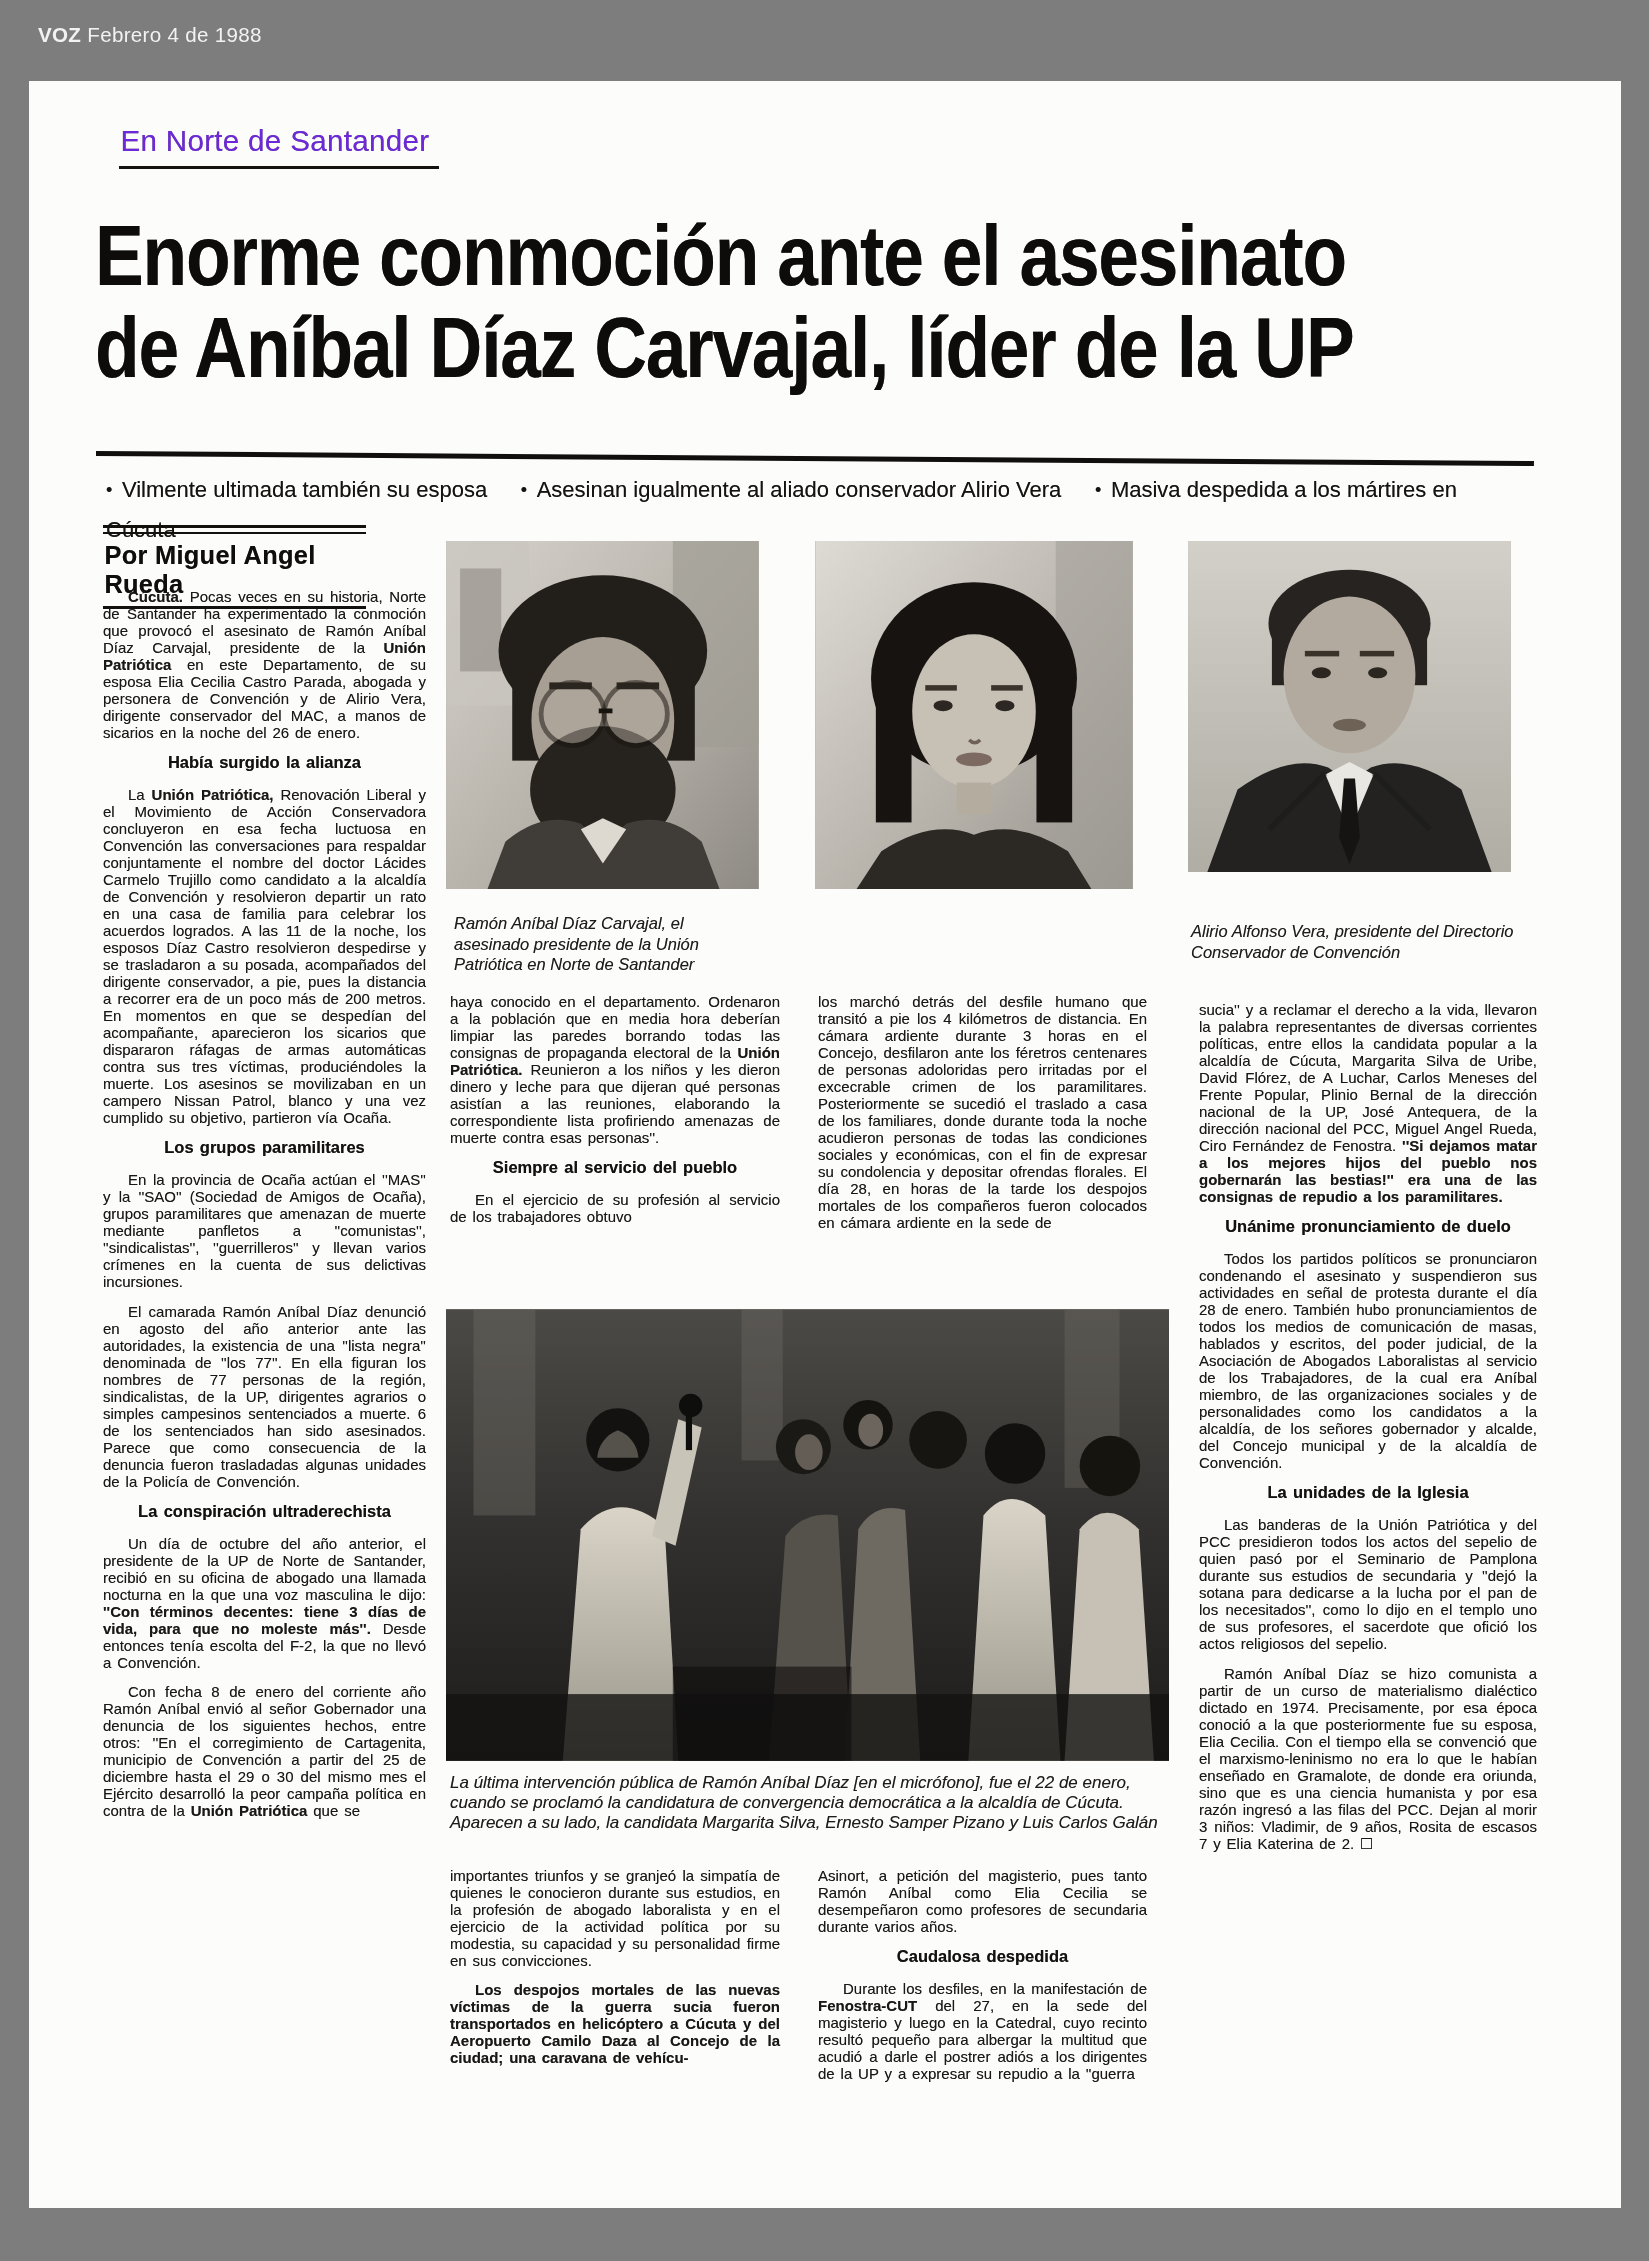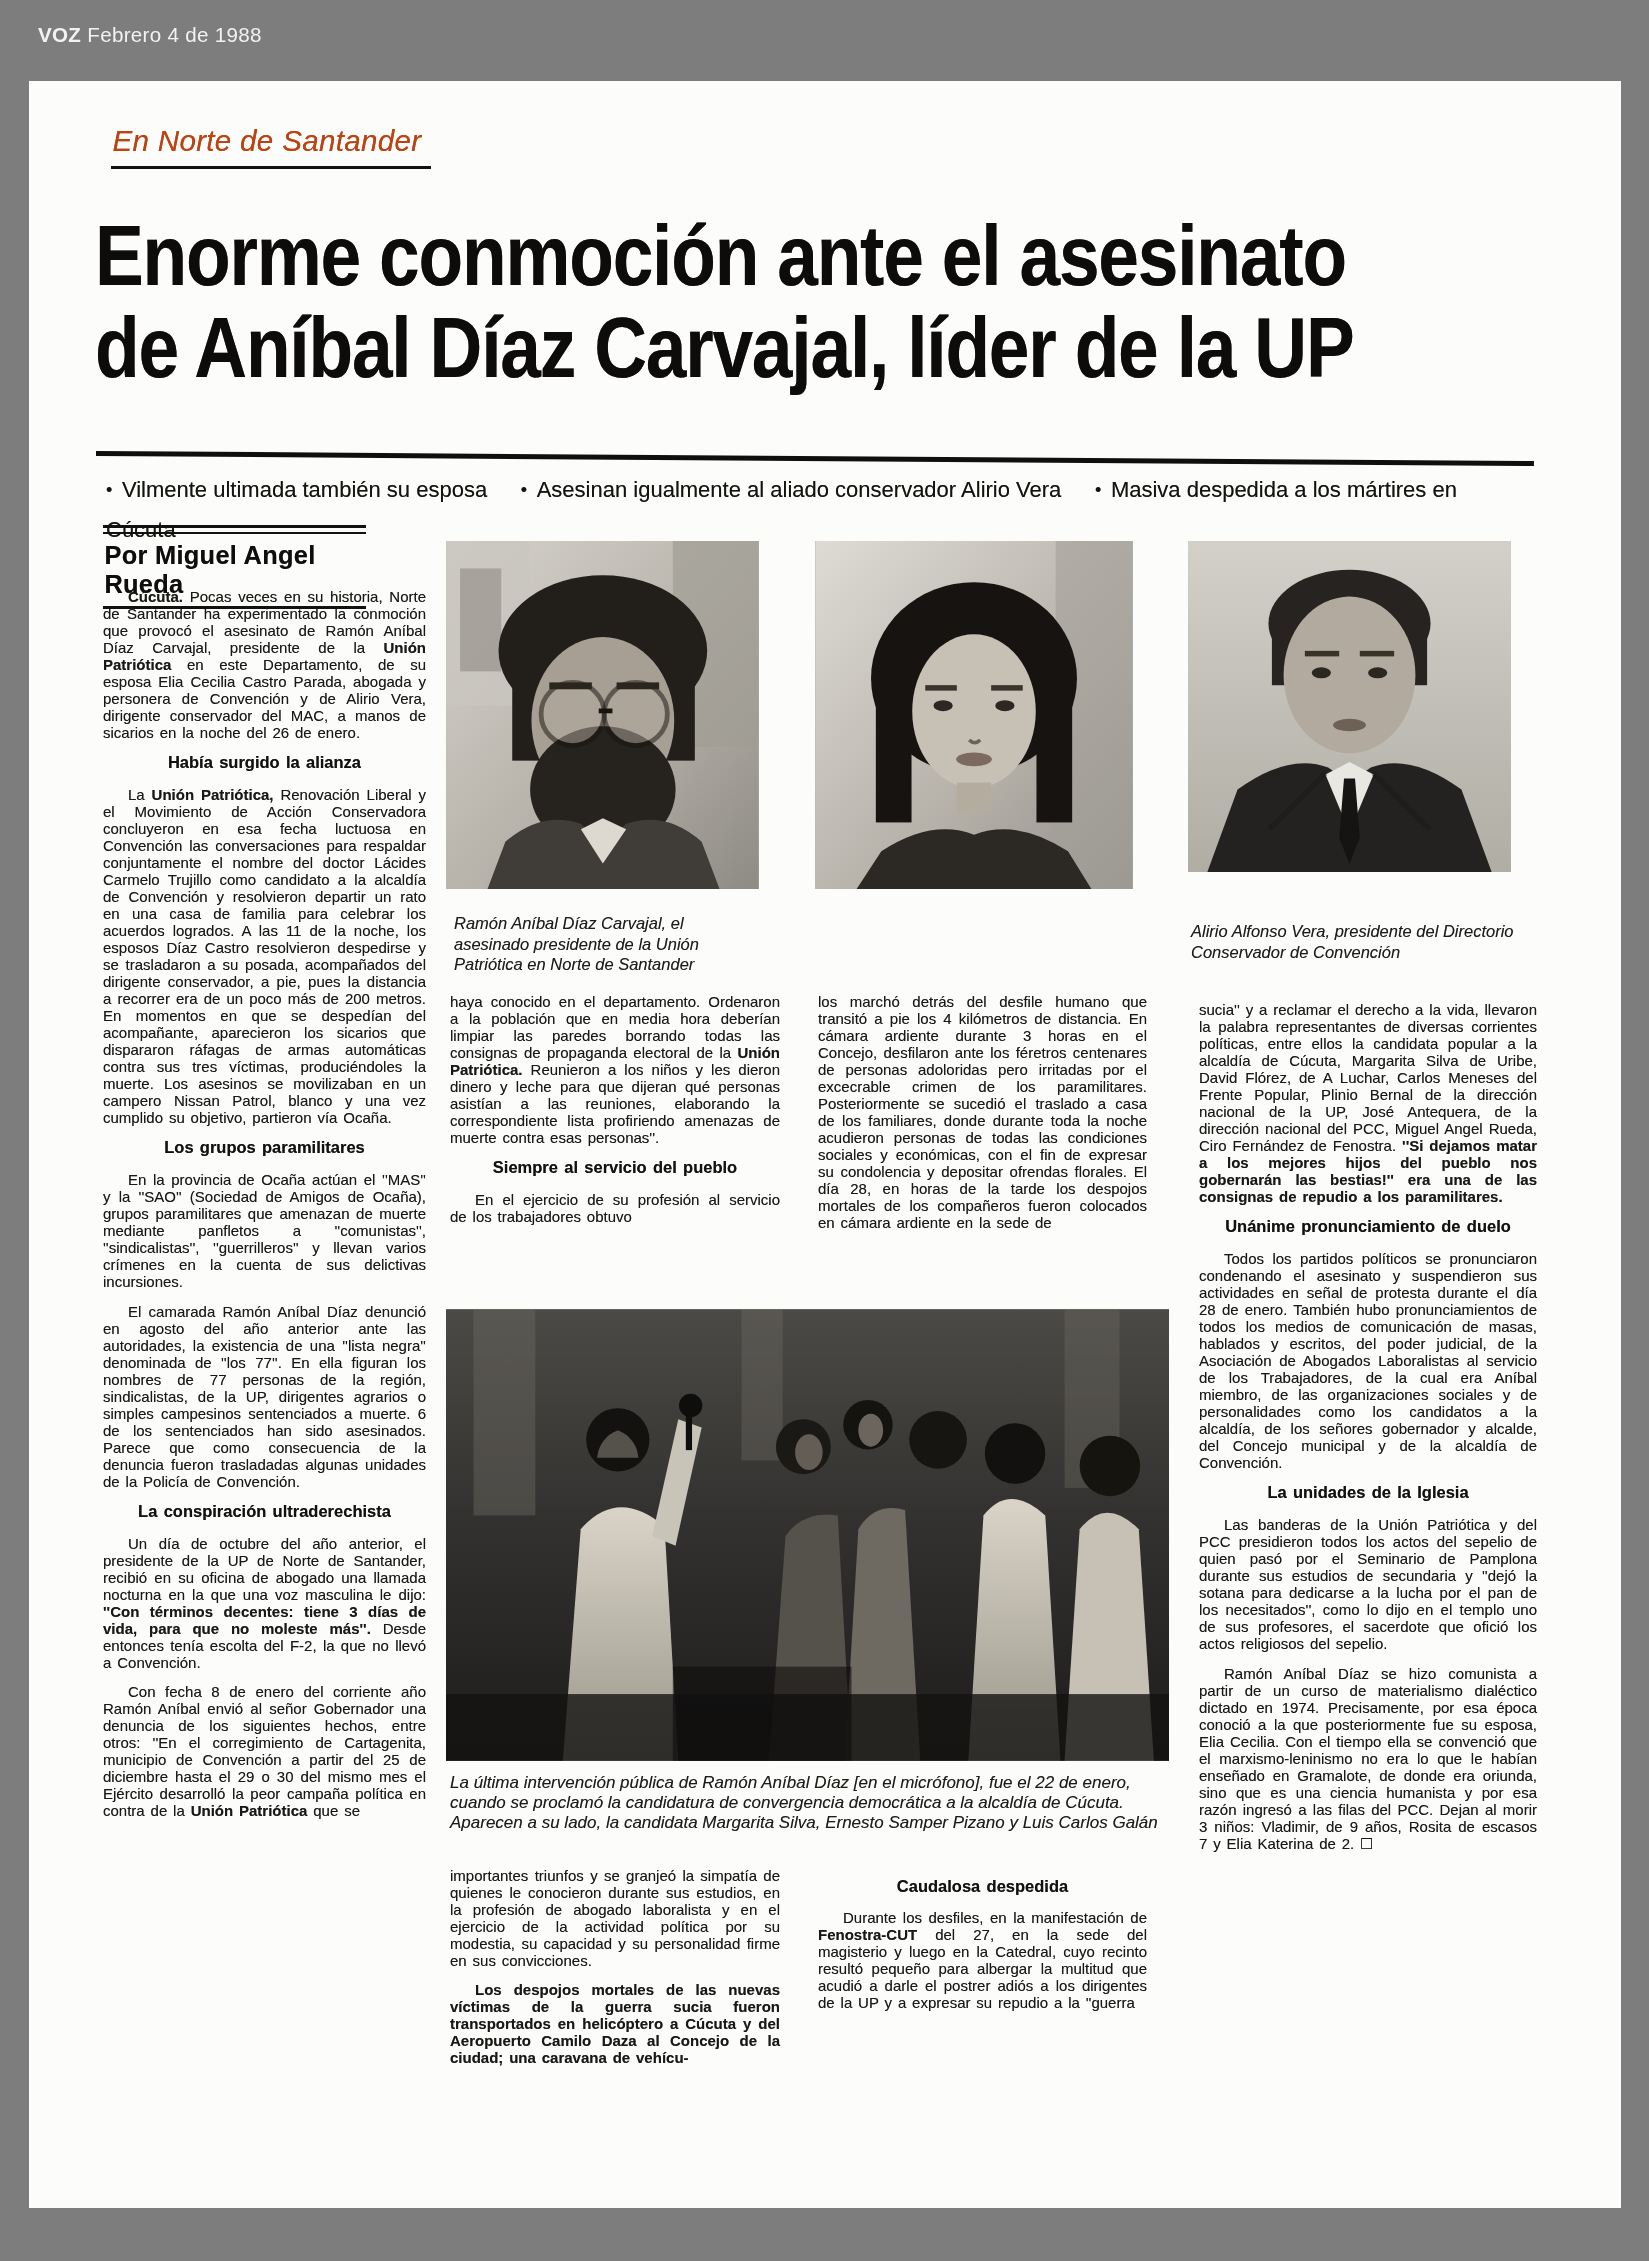--- a/index.html
+++ b/index.html
@@ -1,22 +1,22 @@
 <!DOCTYPE html>
 <html style="font-size:11px"><head>
 <meta charset="utf-8">
 <style>
   html,body{margin:0;padding:0;}
   body{background:#7d7d7d;font-family:"Liberation Sans","DejaVu Sans",sans-serif;}
   .canvas{position:relative;width:1650px;height:2261px;background:#7d7d7d;overflow:hidden;}
   .masthead{position:absolute;left:38px;top:23.4px;color:#f2f2f2;font-size:20.6px;letter-spacing:0.3px;}
   .masthead .brand{font-weight:700;}
   .page{position:absolute;left:29px;top:81px;width:1592px;height:2127px;background:#fcfcfa;color:#181715;}
-  .kicker{position:absolute;left:82px;top:43px;font-size:29.6px;letter-spacing:0.3px;color:#c2410c;
-          border-bottom:3.4px solid #14130f;padding:0 9.6px 8.2px 1.4px;text-shadow:0 0 0.3px rgba(0,0,0,.5);font-style:italic;}
+  .kicker{position:absolute;left:90px;top:43px;font-size:29.6px;letter-spacing:0.3px;color:#6d28d9;
+          border-bottom:3.4px solid #14130f;padding:0 9.6px 8.2px 1.4px;text-shadow:0 0 0.3px rgba(0,0,0,.5);}
   .headline{position:absolute;left:66px;top:129px;margin:0;font-size:85px;line-height:92px;font-weight:700;
             letter-spacing:-1.4px;color:#0d0c0a;transform:scaleX(.86);transform-origin:left top;white-space:nowrap;
             text-shadow:0 0 0.7px rgba(0,0,0,.6);}
   .headline span{display:block;}
   .headline-rule{position:absolute;left:67px;top:370px;width:1438px;height:4.8px;background:#100f0d;
                  transform:rotate(.4deg);transform-origin:left center;}
   .subdeck{position:absolute;left:77px;top:389px;width:1368px;font-size:22px;line-height:39px;color:#14130f;
            text-shadow:0 0 0.3px rgba(0,0,0,.5);}
   .subdeck .bullet{display:inline-block;margin:0 9.6px 0 0;font-size:18px;vertical-align:1.4px;}
   .subdeck .item{margin-right:27.5px;}
@@ -227,19 +227,20 @@
     </figure>
 
     <div class="caption main" style="left:421px;top:1692px;width:733px;">La última intervención pública de Ramón Aníbal Díaz [en el micrófono], fue el 22 de enero, cuando se proclamó la candidatura de convergencia democrática a la alcaldía de Cúcuta. Aparecen a su lado, la candidata Margarita Silva, Ernesto Samper Pizano y Luis Carlos Galán</div>
 
     <section class="col" style="left:421px;top:1786px;width:330px;">
       <p>importantes triunfos y se granjeó la simpatía de quienes le conocieron durante sus estudios, en la profesión de abogado laboralista y en el ejercicio de la actividad política por su modestia, su capacidad y su personalidad firme en sus convicciones.</p>
       <p class="ind bold-par">Los despojos mortales de las nuevas víctimas de la guerra sucia fueron transportados en helicóptero a Cúcuta y del Aeropuerto Camilo Daza al Concejo de la ciudad; una caravana de vehícu-</p>
     </section>
 
     <section class="col" style="left:789px;top:1786px;width:329px;">
+      <p>Asinort, a petición del magisterio, pues tanto Ramón Aníbal como Elia Cecilia se desempeñaron como profesores de secundaria durante varios años.</p>
       <h3>Caudalosa despedida</h3>
       <p class="ind"><span>Durante los desfiles, en la manifestación de </span><b>Fenostra-CUT</b><span> del 27, en la sede del magisterio y luego en la Catedral, cuyo recinto resultó pequeño para albergar la multitud que acudió a darle el postrer adiós a los dirigentes de la UP y a expresar su repudio a la ''guerra</span></p>
     </section>
 
   </div>
 </div>
 
 
 </body></html>

